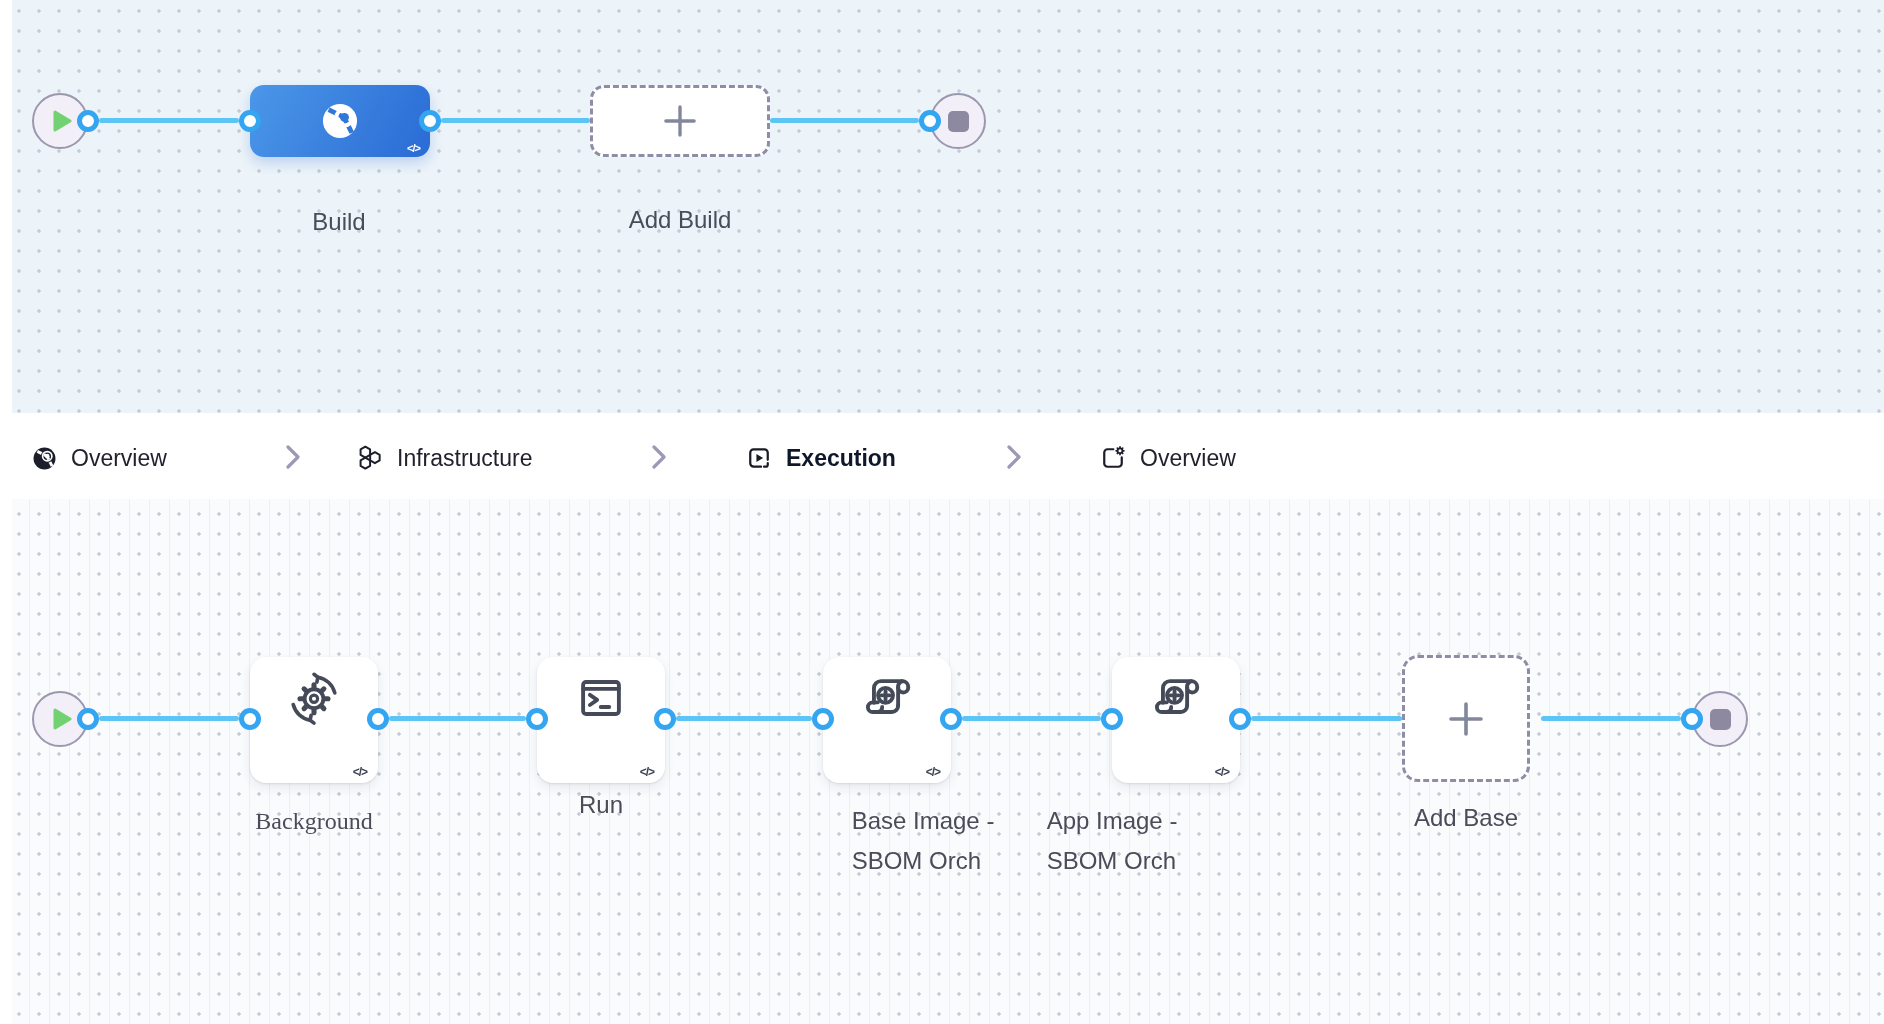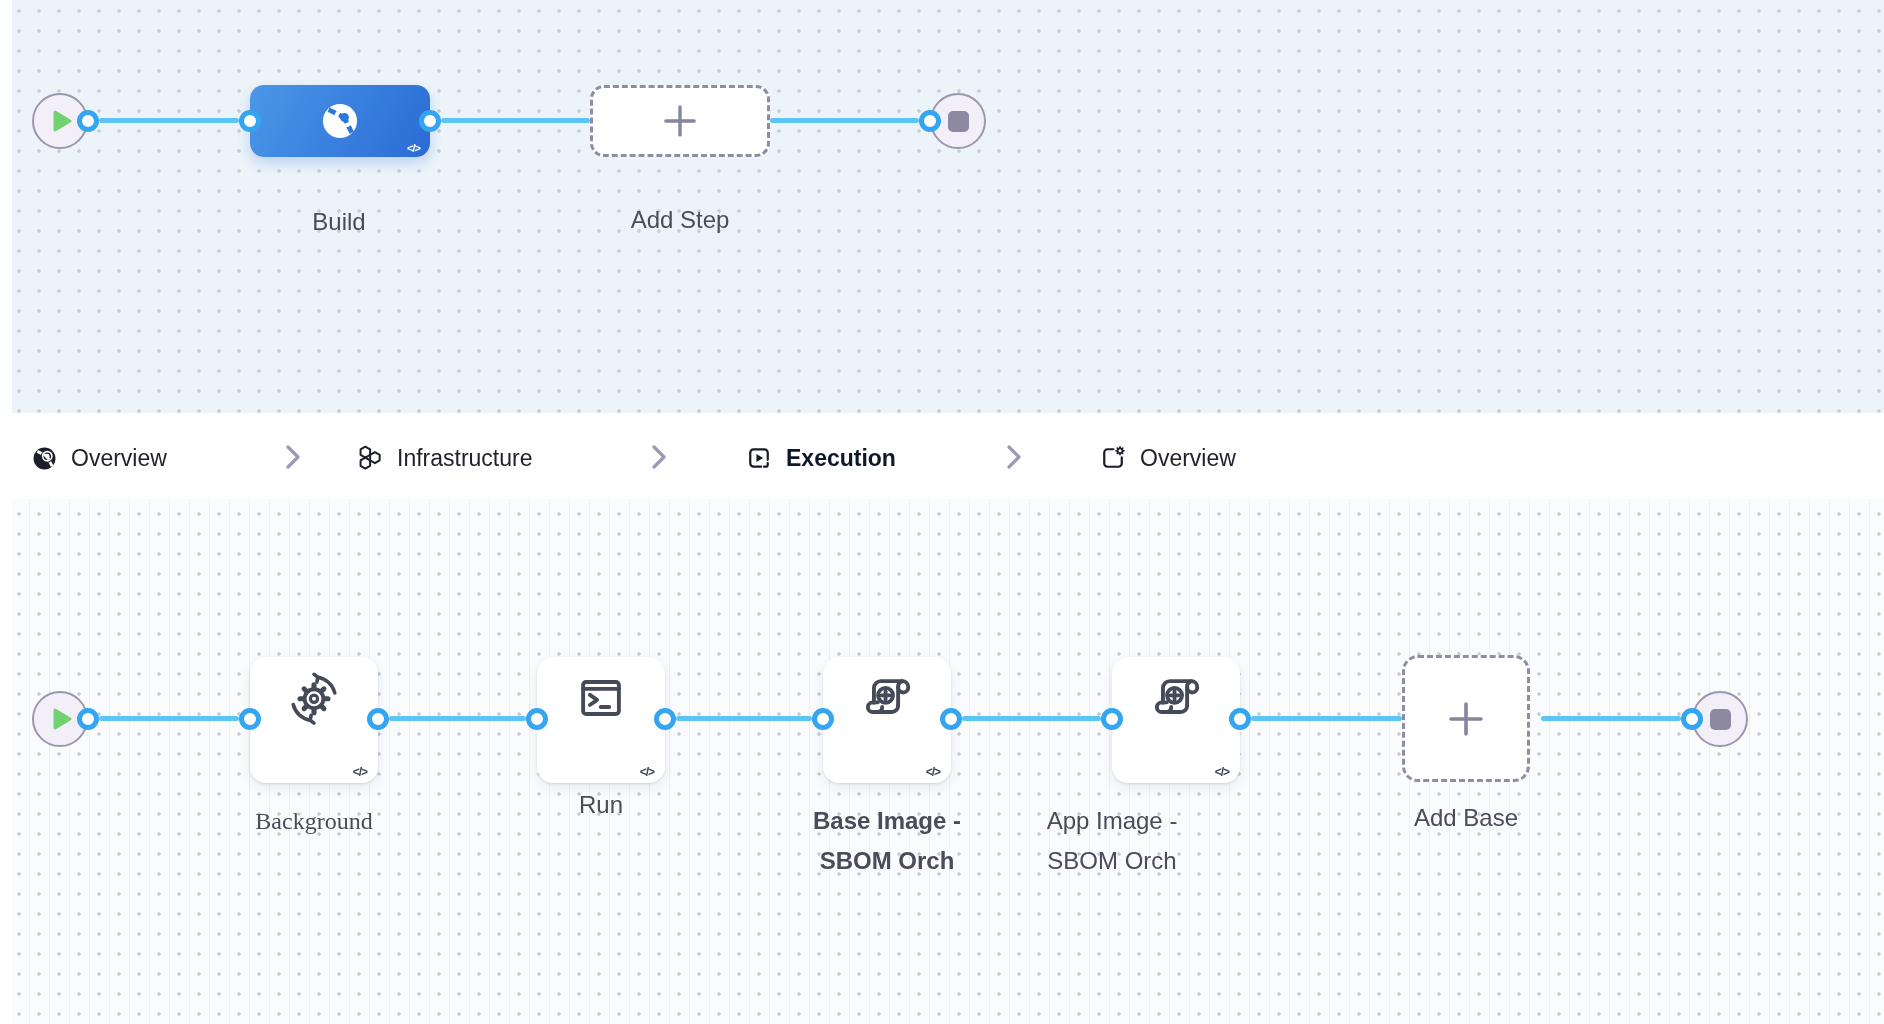--- a/index.html
+++ b/index.html
@@ -39,21 +39,21 @@
               display:flex;align-items:center;justify-content:center;}
   .step-card{position:absolute;width:128px;height:126px;border-radius:16px;background:#fff;
              box-shadow:0 1px 2px rgba(96,97,112,.16),0 5px 12px rgba(40,41,61,.08);
              display:flex;align-items:flex-start;justify-content:center;}
   .step-card svg{margin-top:12px;}
   .code-glyph{position:absolute;right:11px;bottom:4px;font-size:12px;font-weight:bold;
               letter-spacing:-1px;color:#3f4454;}
   .stage-node .code-glyph{color:#fff;right:10px;bottom:3px;font-size:11px;}
 
   .canvas-label{position:absolute;transform:translateX(-50%);font-size:24px;
-                color:#494c59;line-height:40px;white-space:pre-line;text-align:center;}
+                color:#494c59;line-height:40px;white-space:pre-line;text-align:left;}
 
   
   #tabbar{position:absolute;left:0;top:413px;width:1884px;height:108px;background:#fff;
           border-bottom:1px solid #e9edf1;box-sizing:border-box;}
   .tab-item{position:absolute;top:29px;height:32px;display:flex;align-items:center;gap:13px;
             font-size:23px;color:#21222e;cursor:pointer;}
   .tab-item.active{font-weight:bold;color:#0f172a;}
   .tab-chevron{position:absolute;top:32px;}
   #tab-underline{position:absolute;left:693px;bottom:0;width:280px;height:6px;
                  border-radius:4px;background:#2c6bd6;}
@@ -96,21 +96,21 @@
     <div class="round-node" style="left:930px;top:93px;">
       <span class="stop-square"></span>
     </div>
 
     <span class="port" style="left:77px;top:110px;"></span>
     <span class="port" style="left:239px;top:110px;"></span>
     <span class="port" style="left:419px;top:110px;"></span>
     <span class="port" style="left:919px;top:110px;"></span>
 
     <span class="canvas-label" style="left:339px;top:202px;">Build</span>
-    <span class="canvas-label" style="left:680px;top:200px;">Add Step</span>
+    <span class="canvas-label" style="left:680px;top:200px;">Add Build</span>
   </div>
 
   <div id="tabbar">
 
     <div class="tab-item" style="left:31px;">
       <svg width="27" height="27" viewBox="0 0 64 64">
         <circle cx="32" cy="32" r="26" fill="#1d1e2c"></circle>
         <line x1="15" y1="15" x2="38" y2="26.5" stroke="#ffffff" stroke-width="7"></line>
         <line x1="38" y1="26.5" x2="50" y2="50" stroke="#ffffff" stroke-width="7"></line>
         <circle cx="38.5" cy="26.5" r="12" fill="none" stroke="#1d1e2c" stroke-width="6"></circle>
@@ -277,20 +277,20 @@
     <span class="port" style="left:526px;top:209px;"></span>
     <span class="port" style="left:654px;top:209px;"></span>
     <span class="port" style="left:812px;top:209px;"></span>
     <span class="port" style="left:940px;top:209px;"></span>
     <span class="port" style="left:1101px;top:209px;"></span>
     <span class="port" style="left:1229px;top:209px;"></span>
     <span class="port" style="left:1681px;top:209px;"></span>
 
     <span class="canvas-label" style="left:314px;top:302px;font-family:Liberation Serif, serif;">Background</span>
     <span class="canvas-label" style="left:601px;top:286px;">Run</span>
-    <span class="canvas-label" style="left:887px;top:302px;font-weight:bold;">Base Image -
+    <span class="canvas-label" style="left:923px;top:302px;">Base Image -
 SBOM Orch</span>
     <span class="canvas-label" style="left:1112px;top:302px;">App Image -
 SBOM Orch</span>
     <span class="canvas-label" style="left:1466px;top:299px;">Add Base</span>
   </div>
 
 </div>
 
 </body></html>

